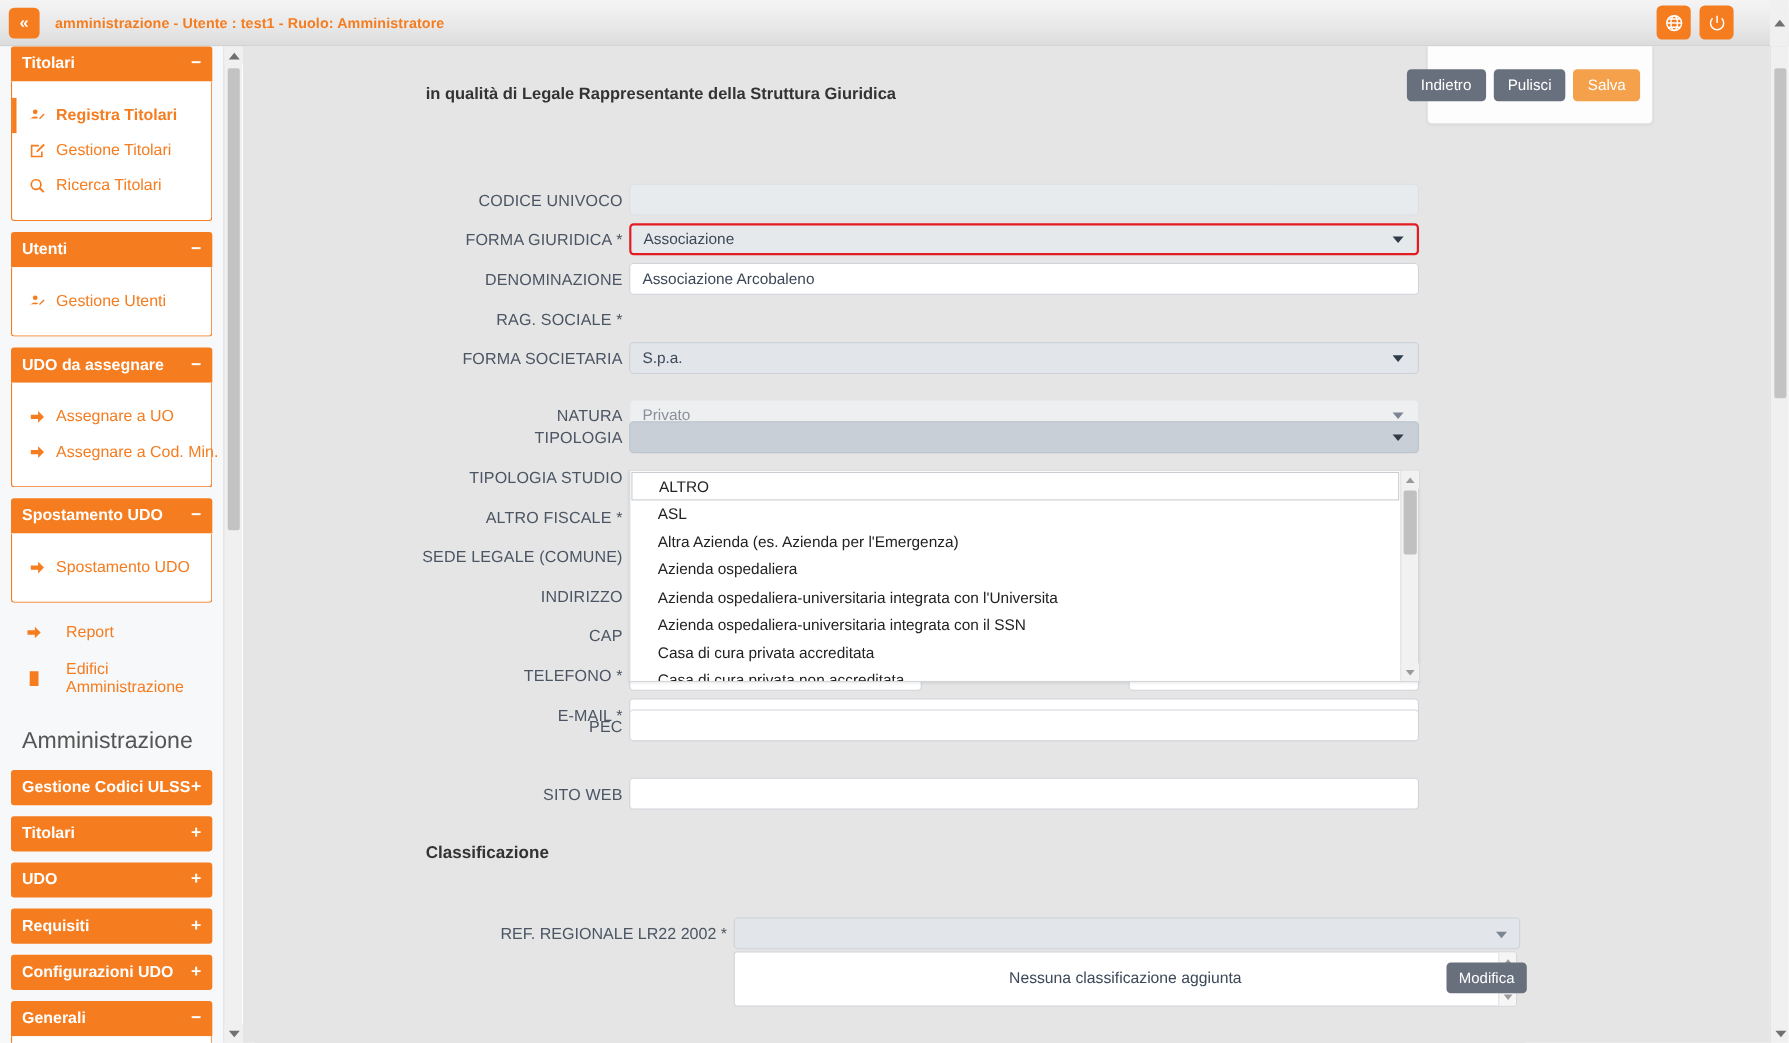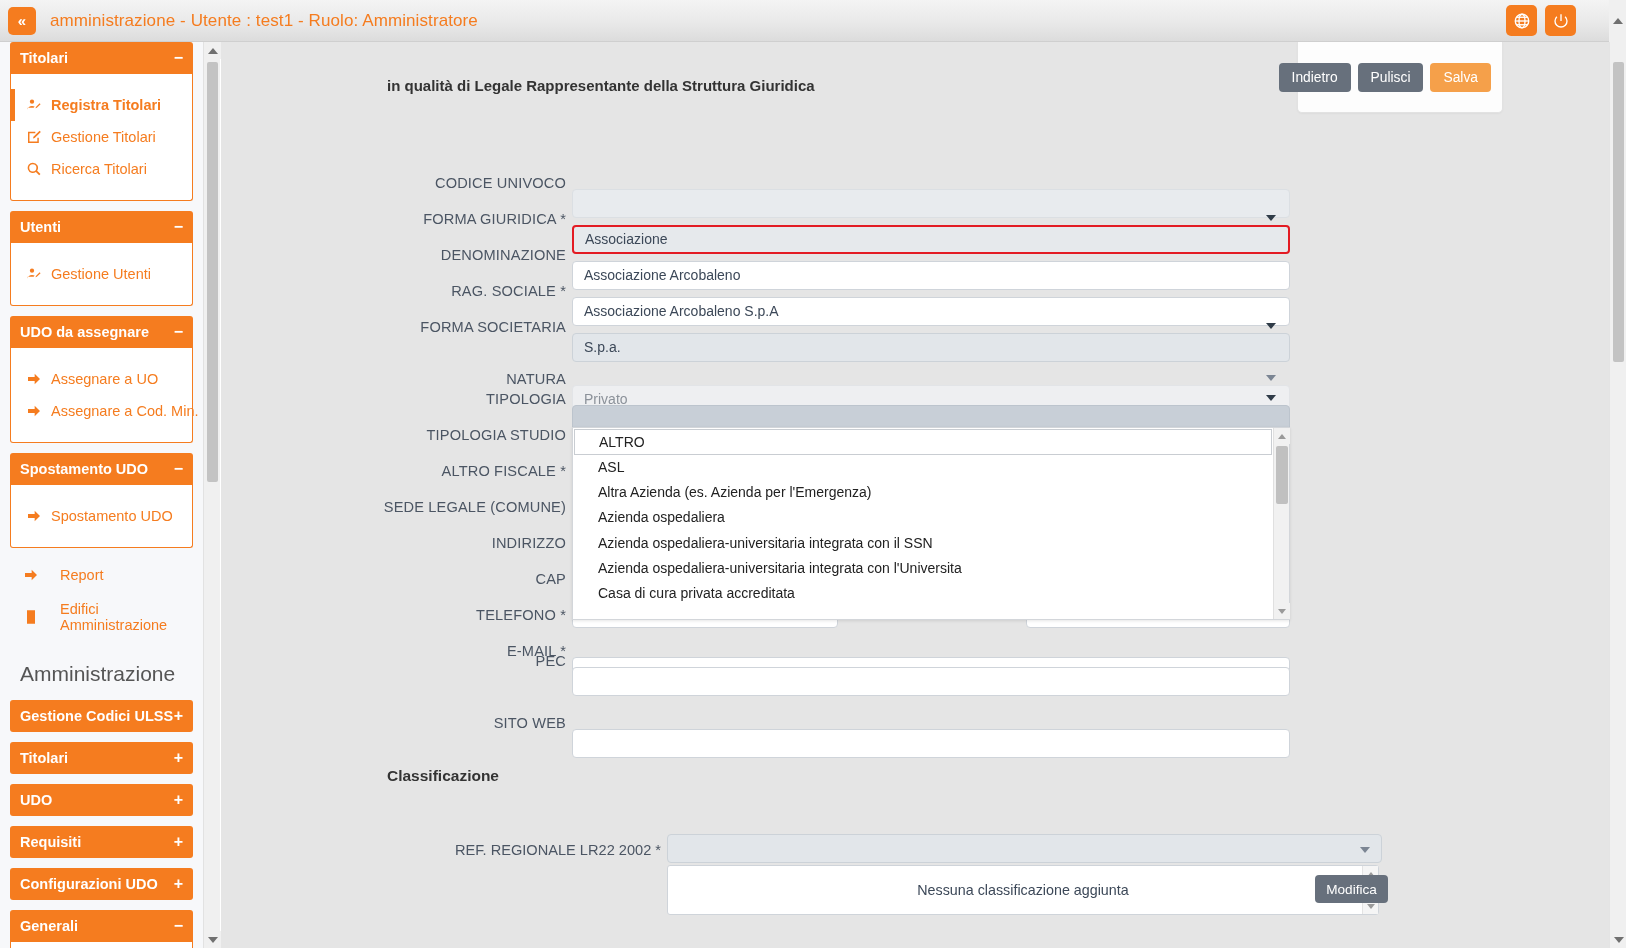--- a/index.html
+++ b/index.html
@@ -18,21 +18,21 @@
     display: flex; align-items: center;
     z-index: 60;
   }
   .collapse-btn {
     width: 28px; height: 28px; margin-left: 8px; border-radius: 5px;
     background: #f57c1f; color: #fff; font-size: 15px; font-weight: bold;
     display: flex; align-items: center; justify-content: center;
     cursor: pointer; flex: none;
   }
   .topbar-title {
-    margin-left: 14px; font-size: 17px; font-weight: normal; color: #f57c1f;
+    margin-left: 14px; font-size: 13px; font-weight: bold; color: #f57c1f;
     letter-spacing: .1px; white-space: nowrap; text-align: right;
   }
   .topbar-right { margin-left: auto; display: flex; align-items: center; gap: 8px; padding-right: 50px; }
   .sq-icon {
     width: 31px; height: 31px; border-radius: 5px; background: #f57c1f;
     display: flex; align-items: center; justify-content: center; cursor: pointer;
   }
   .sq-icon svg { width: 18px; height: 18px; fill: none; stroke: #fff; stroke-width: 1.8; }
 
   
@@ -104,21 +104,21 @@
 
   
   .row { position: absolute; left: 0; width: 1388px; height: 36px; }
   .lab {
     position: absolute; left: 0; width: 345px; text-align: right;
     font-size: 14.6px; color: #4b5563; top: 8px; letter-spacing: .15px;
   }
   .fld {
     position: absolute; left: 351px; width: 718px; height: 29px;
     border: 1px solid #cfd4da; border-radius: 4px; background: #fff;
-    font-size: 14px; color: #3c4858; padding: 0 11px; line-height: 27px; margin-top: 22px;
+    font-size: 14px; color: #3c4858; padding: 0 11px; line-height: 27px;
   }
   .fld.readonly { background: #e8ebee; border-color: #dbdfe3; }
   .fld.disabled { background: #eeeff1; border-color: #e2e4e7; color: #8b9199; }
   .fld.select { background: #e2e6ea; border-color: #ccd2d8; padding-right: 30px; }
   .fld.select.empty { background: #c8cfd7; border-color: #bcc4cd; }
   .fld.err { border: 2px solid #e31b23; background: #e6e9ec; }
   .caret {
     position: absolute; right: 11px; top: 50%; margin-top: -2px;
     width: 0; height: 0; border-left: 5px solid transparent;
     border-right: 5px solid transparent; border-top: 6px solid #2f3b47;
@@ -450,21 +450,20 @@
       <div class="caret" style="left:1045px;top:14px;position:absolute"></div>
     </div>
 
     <div class="row" style="top:197px">
       <div class="lab">DENOMINAZIONE</div>
       <div class="fld">Associazione Arcobaleno</div>
     </div>
 
     <div class="row" style="top:233px">
       <div class="lab">RAG. SOCIALE *</div>
-      <div class="fld">Associazione Arcobaleno S.p.A</div>
     </div>
 
     <div class="row" style="top:269px">
       <div class="lab">FORMA SOCIETARIA</div>
       <div class="fld select">S.p.a.</div>
       <div class="caret" style="left:1045px;top:14px;position:absolute"></div>
     </div>
 
     <div class="row" style="top:321px">
       <div class="lab">NATURA</div>
@@ -519,23 +518,24 @@
       <div class="lab">SITO WEB</div>
       <div class="fld"></div>
     </div>
 
     <div class="dropdown">
       <div class="dd-list">
         <div class="dd-opt first">ALTRO</div>
         <div class="dd-opt">ASL</div>
         <div class="dd-opt">Altra Azienda (es. Azienda per l'Emergenza)</div>
         <div class="dd-opt">Azienda ospedaliera</div>
+        <div class="dd-opt">Azienda ospedaliera-universitaria integrata con l'Universita</div>
         <div class="dd-opt">Azienda ospedaliera-universitaria integrata con il SSN</div>
-        <div class="dd-opt">Azienda ospedaliera-universitaria integrata con l'Universita</div>
         <div class="dd-opt">Casa di cura privata accreditata</div>
+        <div class="dd-opt">Casa di cura privata non accreditata</div>
       </div>
       <div class="dd-scroll">
         <div class="ab up">
             <div class="tri-up-sm"></div>
           </div>
         <div class="dd-thumb"></div>
         <div class="ab dn">
             <div class="tri-dn-sm"></div>
           </div>
       </div>

